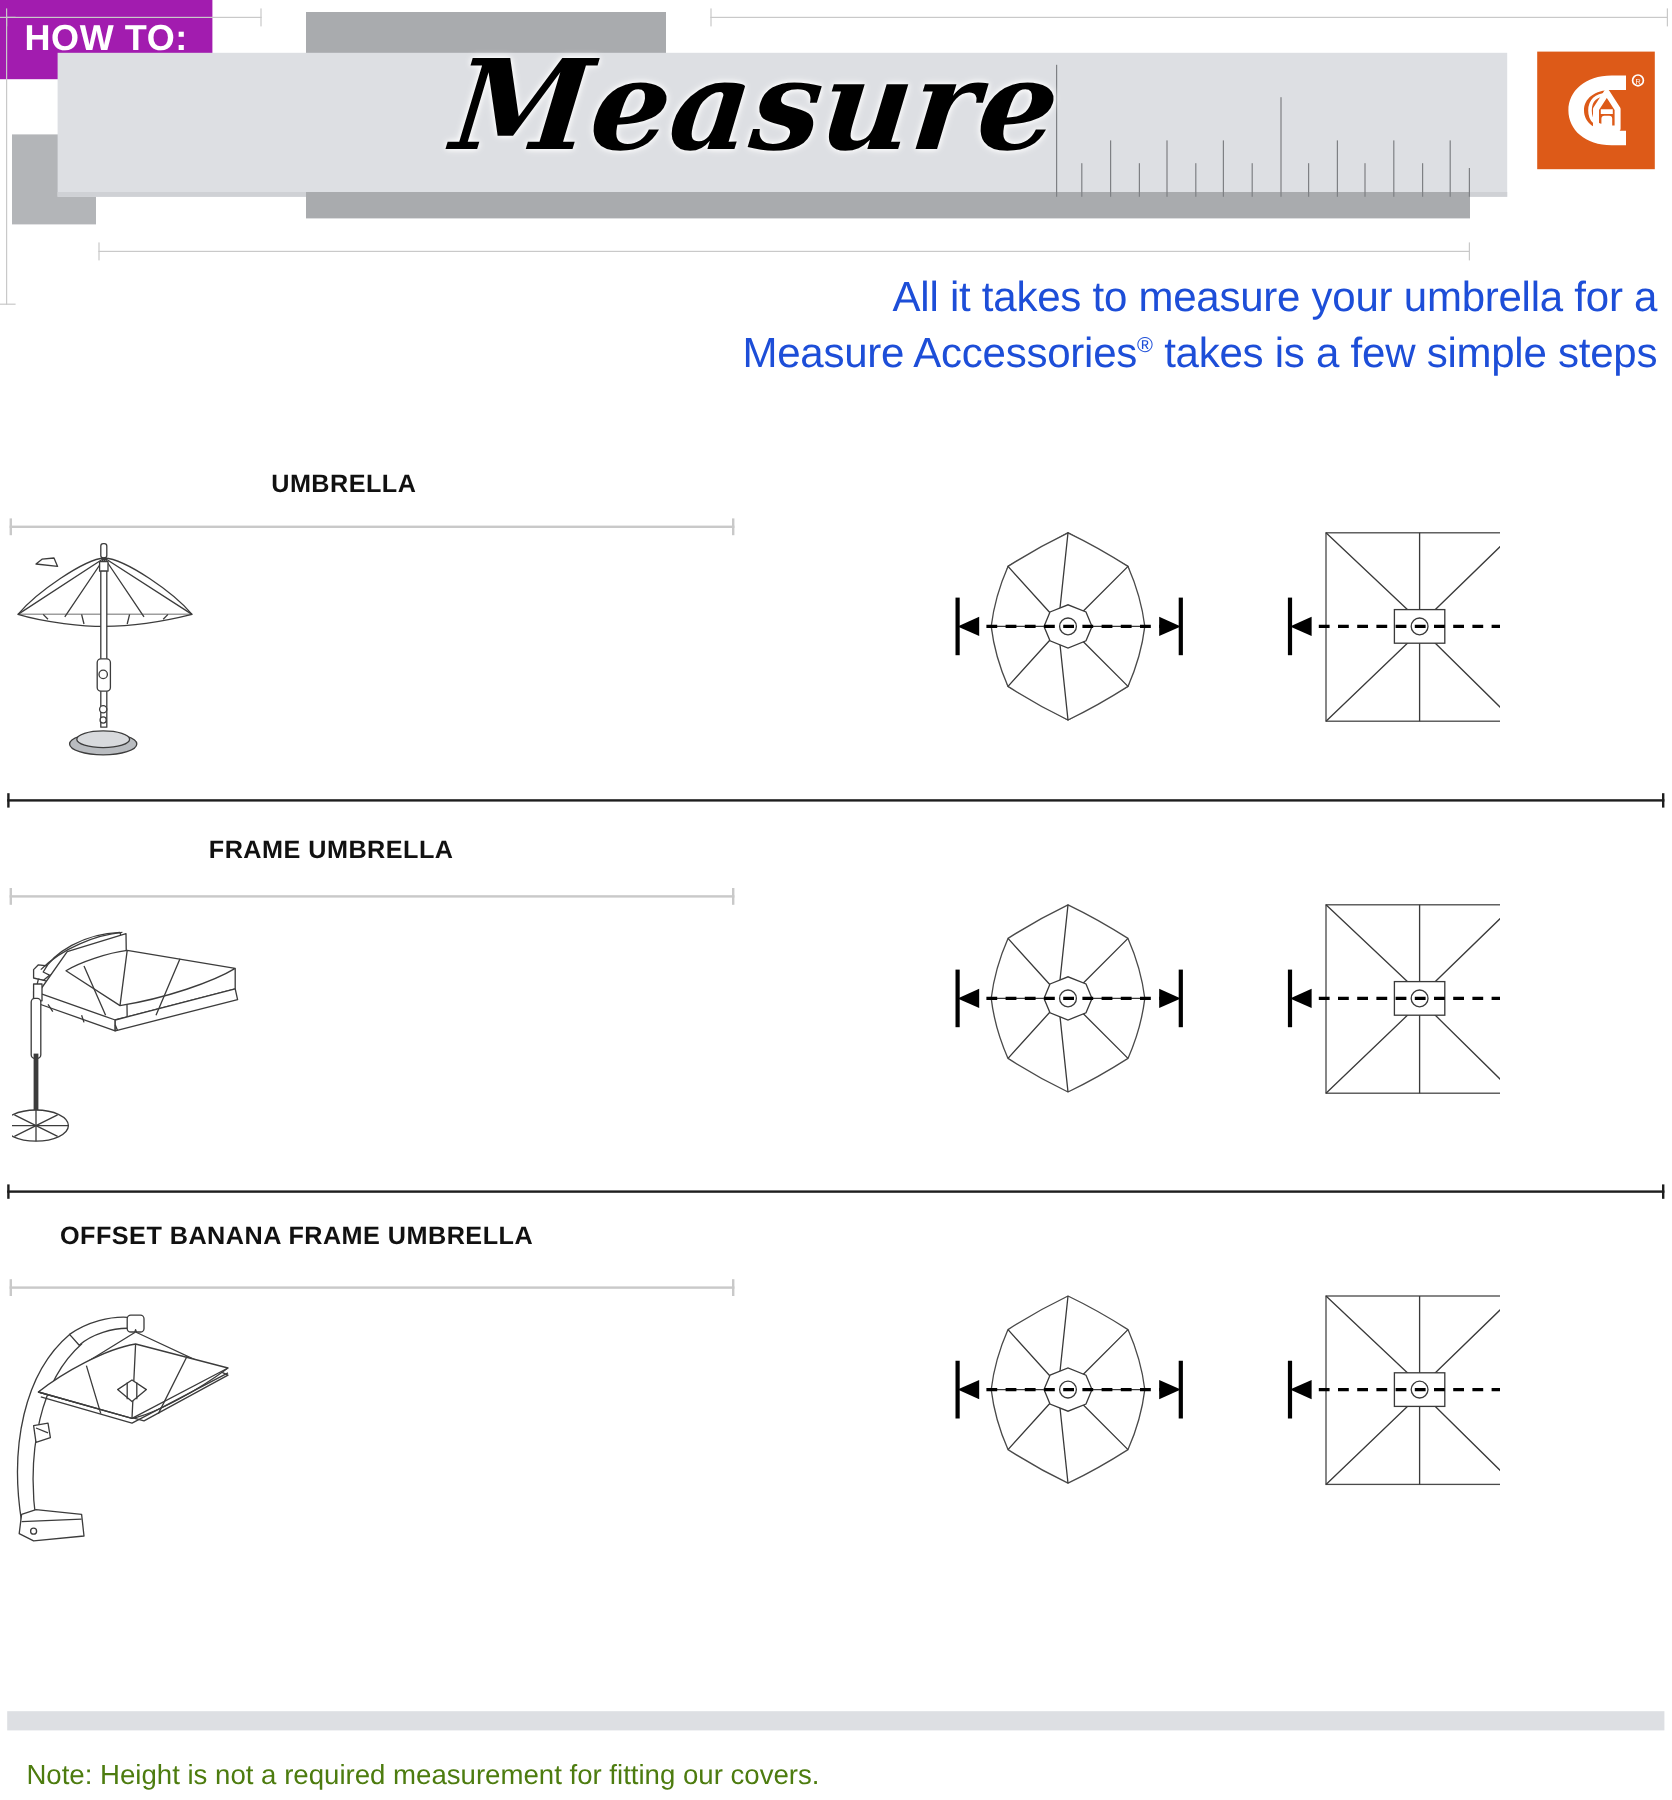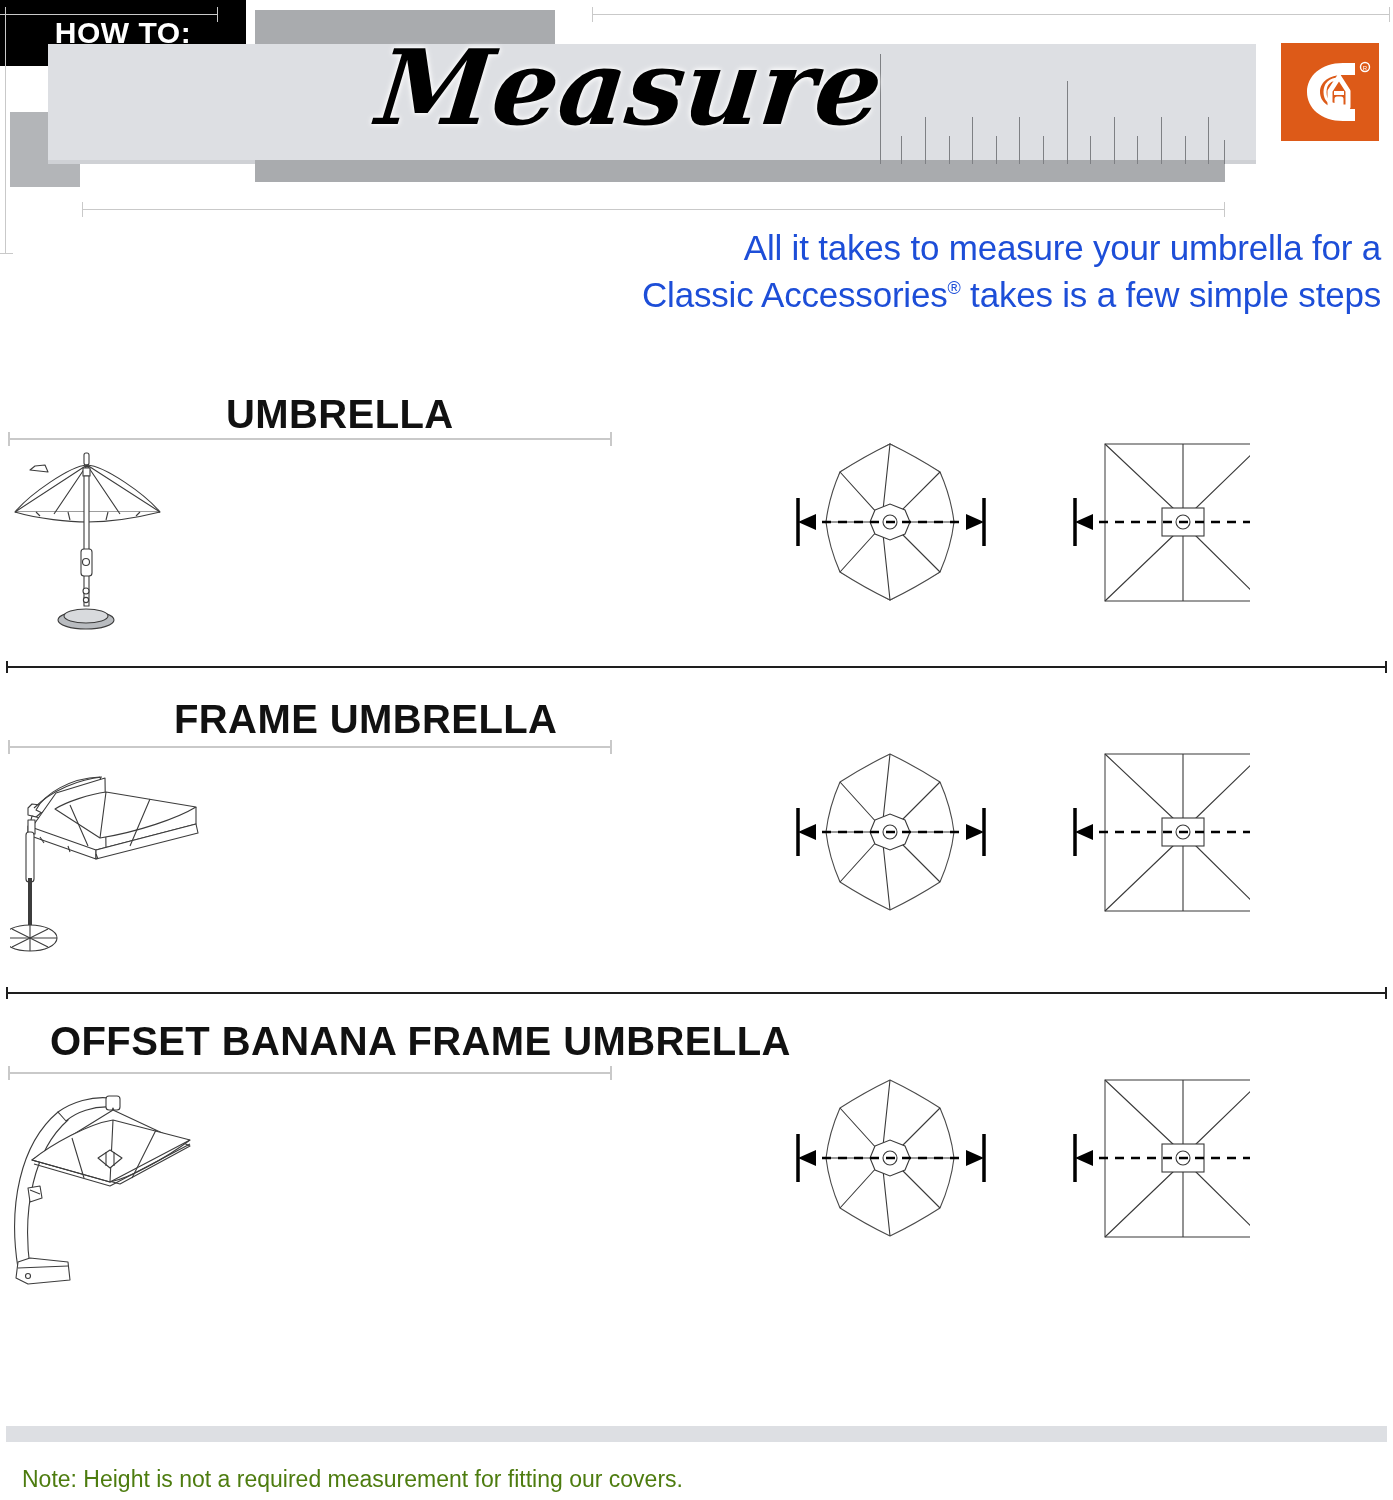--- a/index.html
+++ b/index.html
@@ -80,22 +80,22 @@
     width: 970px; height: 22px;
     background: #a9abae;
   }
   #hdr-left-gray {         
     left: 10px; top: 112px;
     width: 70px; height: 75px;
     background: #b3b5b8;
   }
   #hdr-badge {             
     left: 48px; top: 81px;
-    width: 246px; height: 66px;
-    background: #000000;
+    width: 177px; height: 66px;
+    background: #a21caf;
     display: flex;
     align-items: center;
     justify-content: center;
   }
   #hdr-badge-text {
     color: #ffffff;
     font-family: "Liberation Sans", sans-serif;
     font-weight: bold;
     font-size: 30px;
     letter-spacing: 0.5px;
@@ -148,21 +148,21 @@
     letter-spacing: -0.2px;
   }
   #subtitle .reg { font-size: 18px; vertical-align: super; }
 
   
   .section { position: absolute; left: 0; width: 1393px; }
   .sec-title {
     position: absolute;
     font-family: "Liberation Sans", sans-serif;
     font-weight: bold;
-    font-size: 40px;
+    font-size: 21px;
     letter-spacing: 0.4px;
     color: #111111;
     white-space: nowrap;
   }
   .sec-rule {
     position: absolute;
     left: 8px;
     width: 604px;
     height: 2px;
     background: #c9c9c9;
@@ -272,21 +272,21 @@
         <path d="M49 64 L49 48 L58 34 L67 48 L67 64 L60 64 L60 56 L56 56 L56 64 Z" fill="none" stroke="#ffffff" stroke-width="5" stroke-linejoin="round"></path>
         <path d="M53 50 L63 50" stroke="#ffffff" stroke-width="4"></path>
         <circle cx="84" cy="24" r="4.5" fill="none" stroke="#ffffff" stroke-width="1.4"></circle>
         <text x="84" y="27" font-family="Liberation Sans, sans-serif" font-size="6" fill="#ffffff" text-anchor="middle">R</text>
       </svg>
     </div>
   </div>
 
   <div id="subtitle">
     <div>All it takes to measure your umbrella for a</div>
-    <div><span>Classic Accessories</span><span class="reg">®</span><span> takes is a few simple steps</span></div>
+    <div><span>Measure Accessories</span><span class="reg">®</span><span> takes is a few simple steps</span></div>
   </div>
 
   <div class="section" style="top:0;">
     <div class="sec-title" style="left:226px; top:392px;">UMBRELLA</div>
     <div class="sec-rule" style="top:438px;"></div>
 
     <svg class="side-art" style="left:10px; top:450px;" width="260" height="205" viewBox="0 0 260 205">
       <g fill="none" stroke="#3c3c3c" stroke-width="1.1" stroke-linejoin="round">
         <path d="M38 22 L20 20 L25 16 L35 15 Z" fill="#ffffff"></path>
         <rect x="74" y="3" width="5" height="12" rx="2" fill="#ffffff"></rect>

